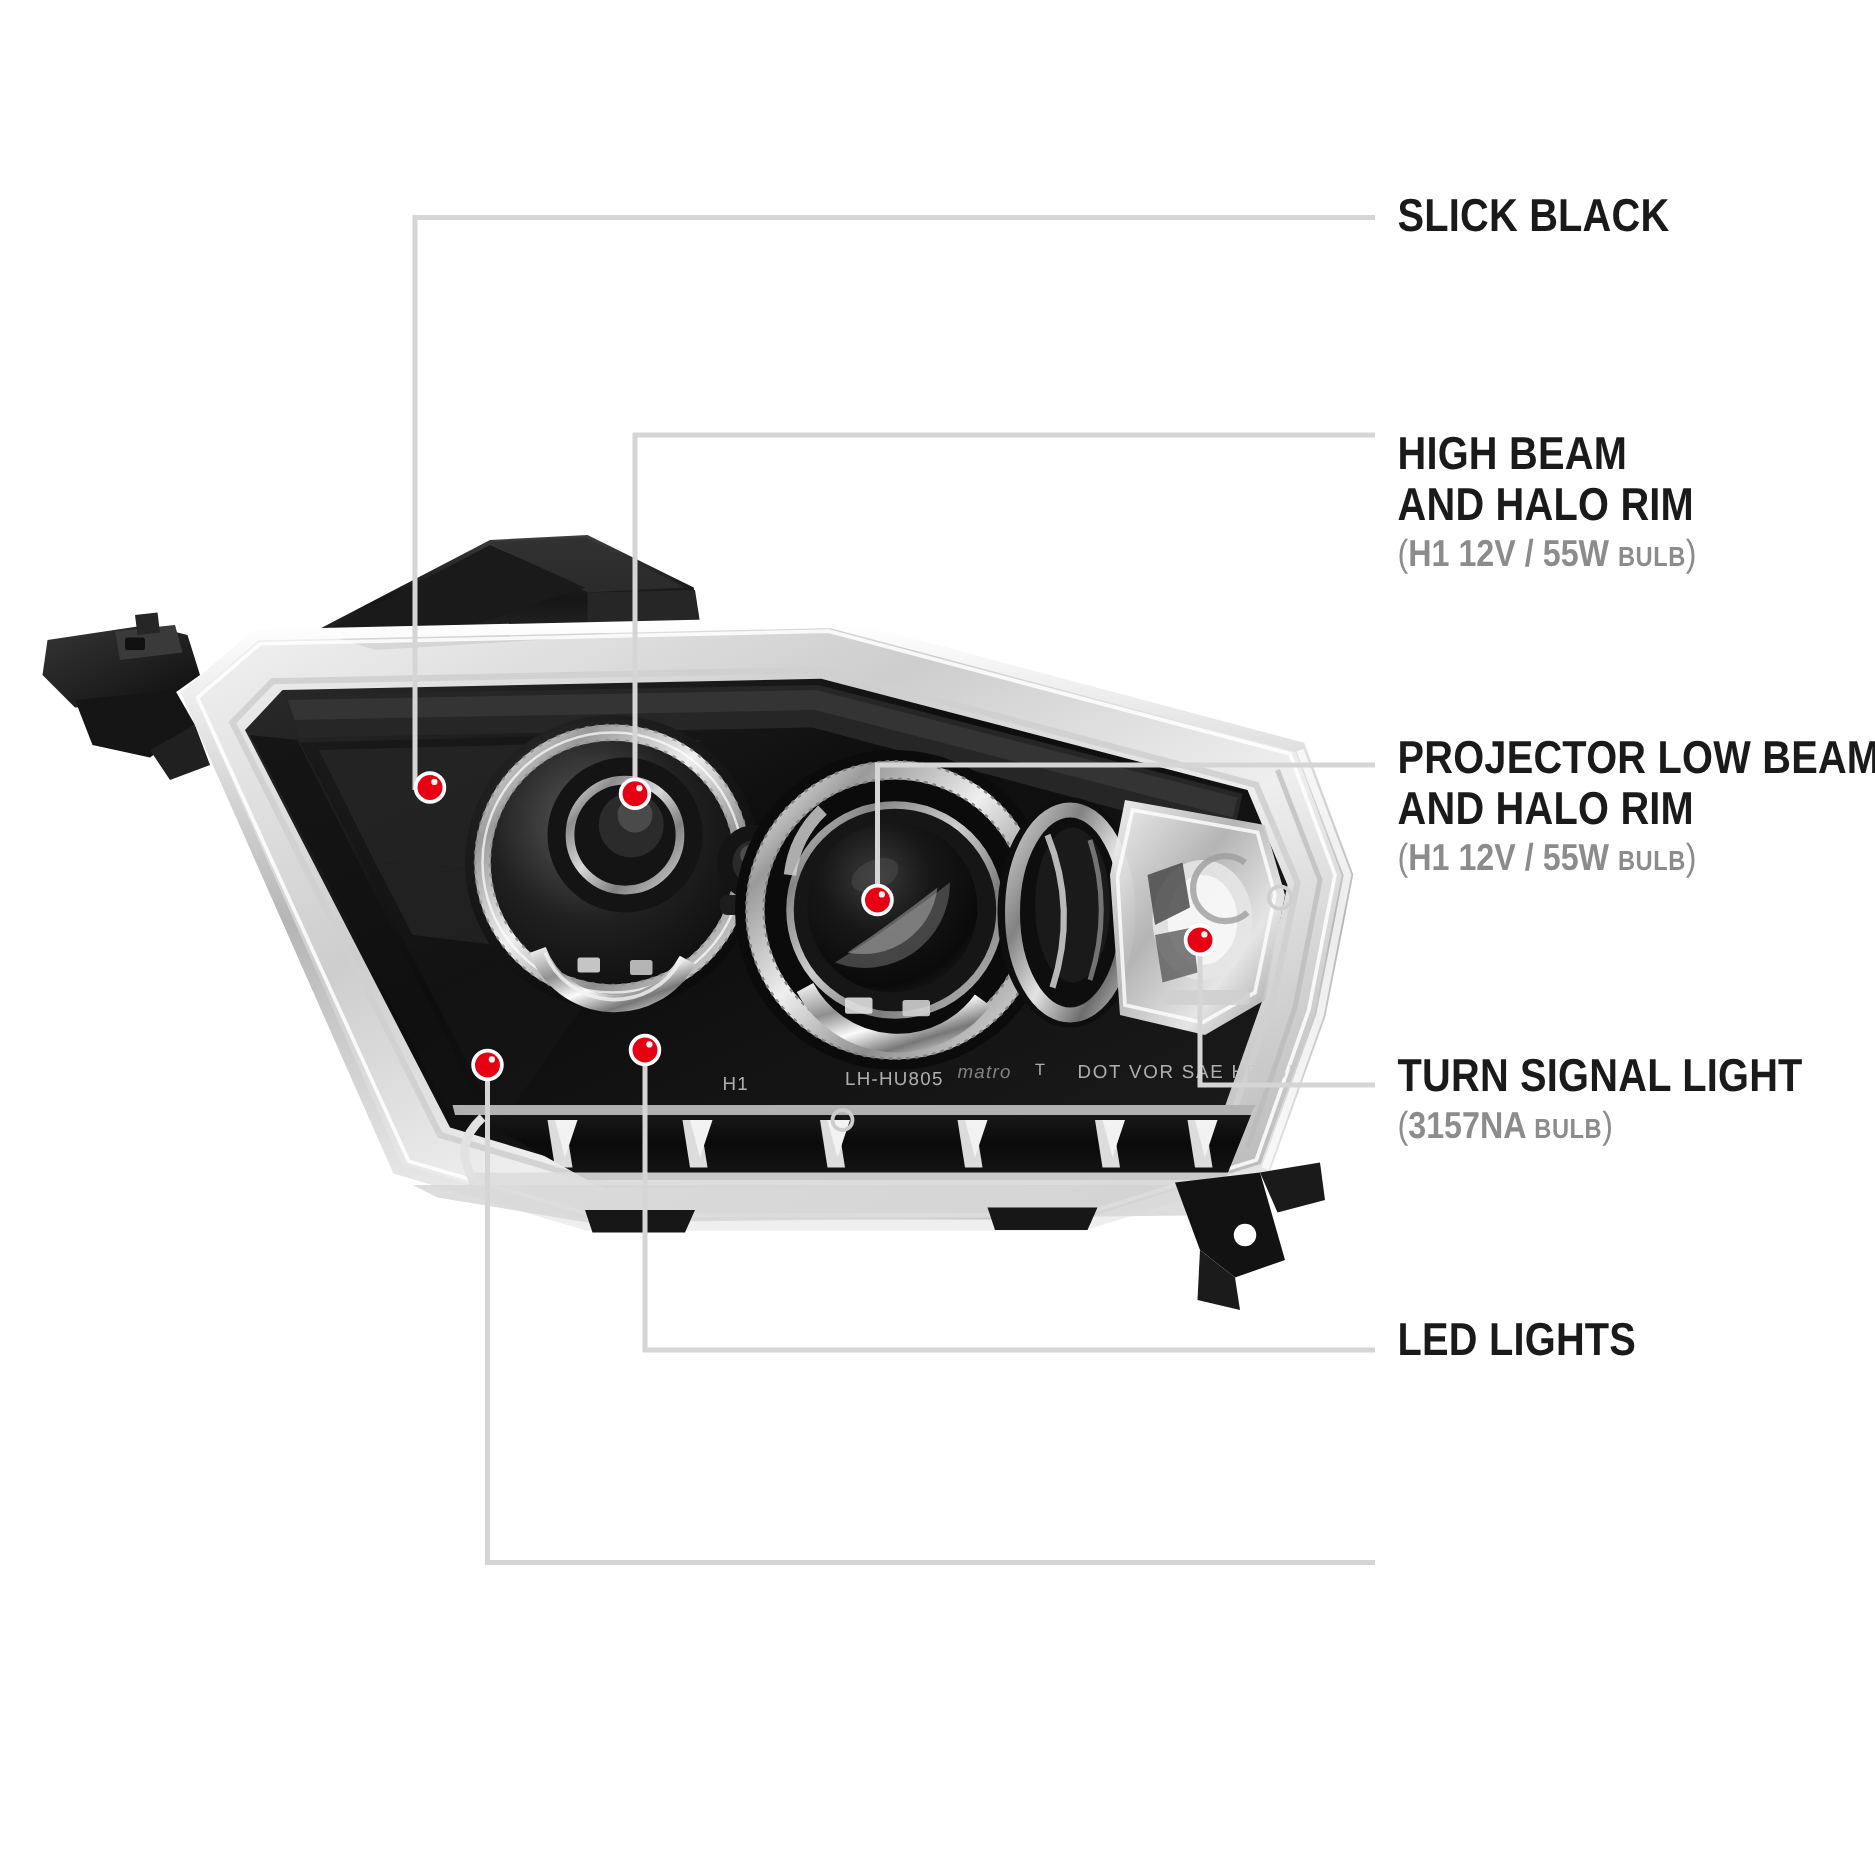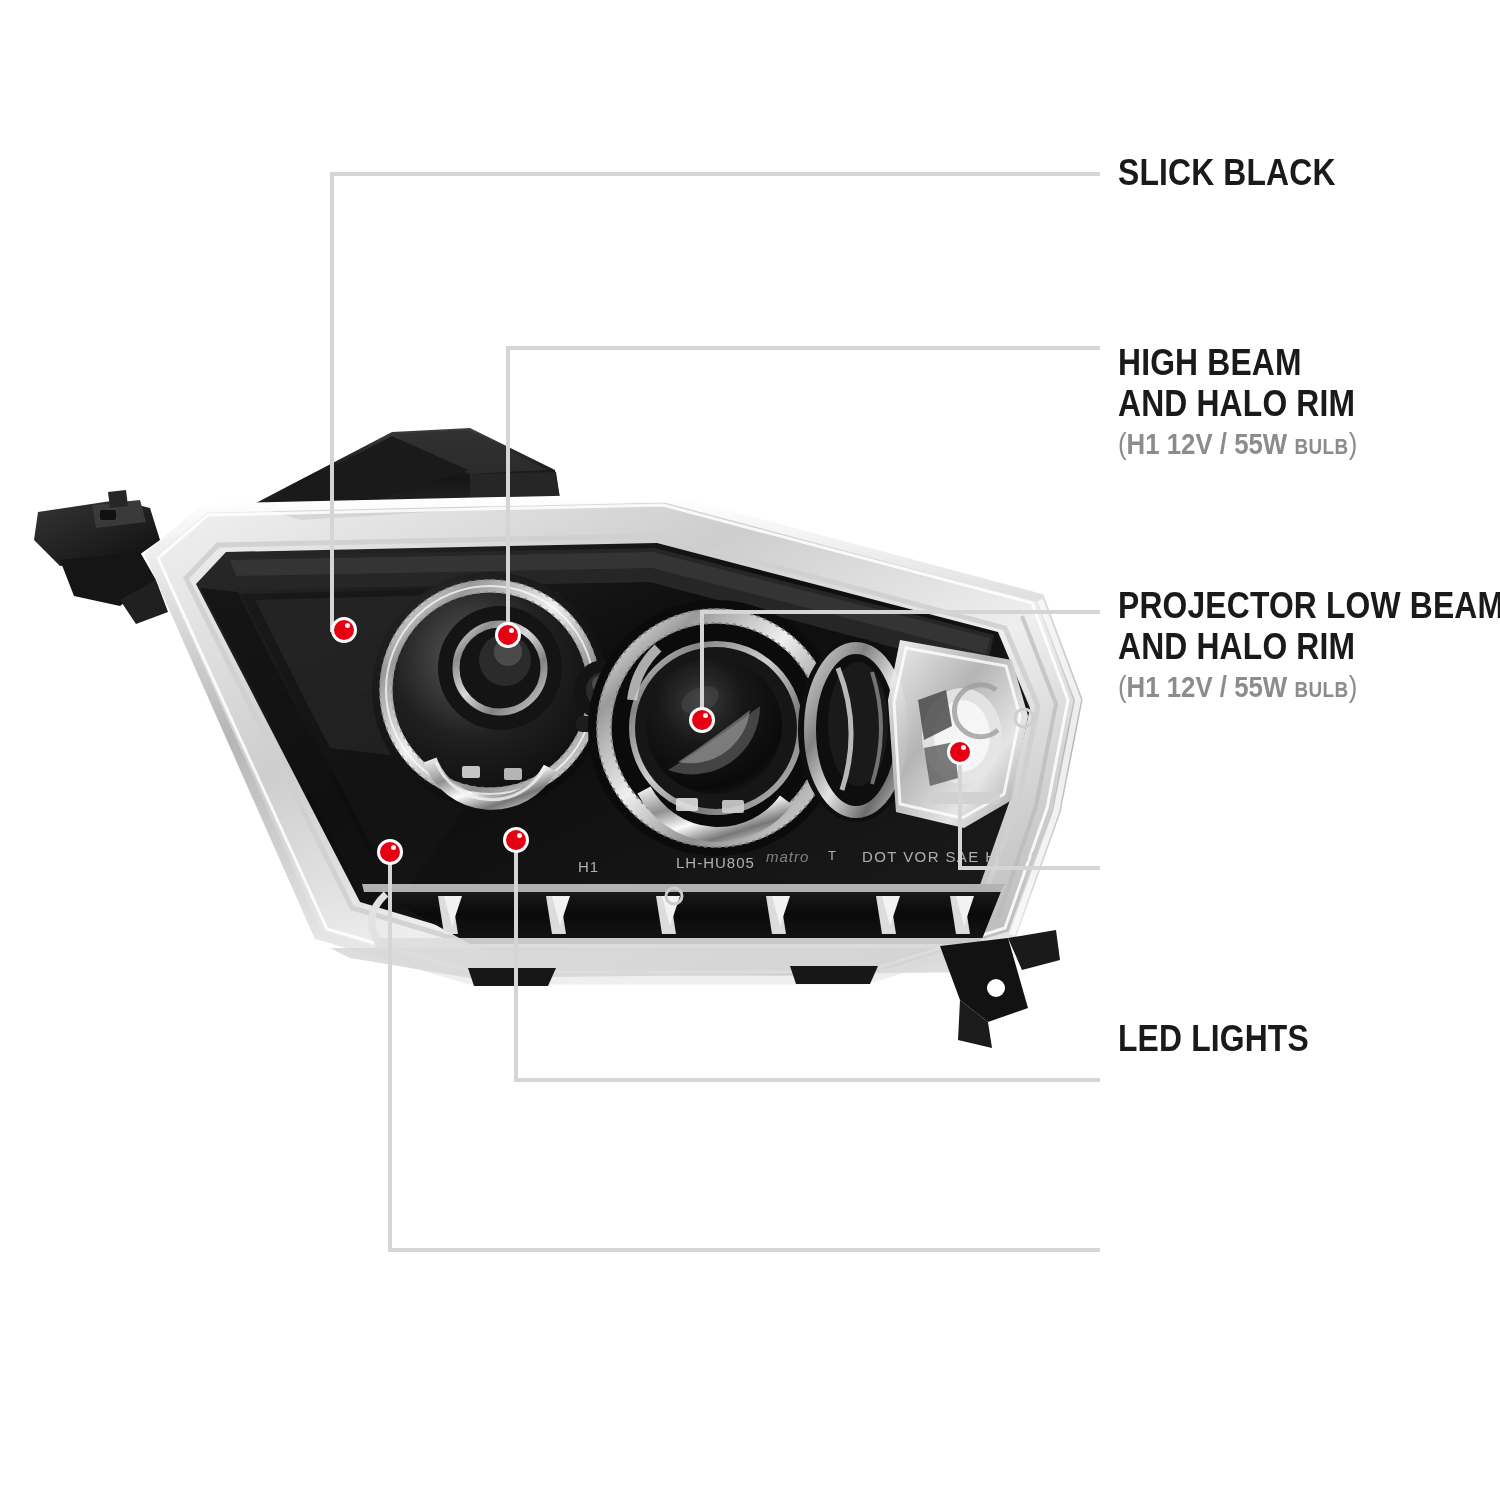--- a/index.html
+++ b/index.html
@@ -29,21 +29,21 @@
       white-space:nowrap;margin-top:3px;
       transform:scaleX(.86);transform-origin:left center;
   }
   .label .sub .small{font-size:22px;letter-spacing:.5px;}
   .label .sub .paren{font-weight:400;}
 
   #lbl-slick     {top:152px;}
   #lbl-high      {top:330px;margin-top:12px;}
   #lbl-projector {top:585px;}
   #lbl-turn      {top:840px;}
-  #lbl-led       {top:1018px;}
+  #lbl-led       {top:1051px;}
   #lbl-clear     {top:1219px;}
 
   
   .dot{position:absolute;width:26px;height:26px;margin-left:-13px;margin-top:-13px;
        border-radius:50%;background:#e60012;border:3px solid #ffffff;
        box-sizing:border-box;}
   .dot::after{content:"";position:absolute;right:4px;top:3px;width:5px;height:5px;
        border-radius:50%;background:#ffffff;opacity:.95;}
 </style>
 </head>
@@ -326,19 +326,23 @@
     <div class="title">AND HALO RIM</div>
     <div class="sub"><span class="paren">(</span><span>H1  12V / 55W</span> <span class="small">BULB</span><span class="paren">)</span></div>
   </div>
 
   <div class="label" id="lbl-projector">
     <div class="title">PROJECTOR LOW BEAM</div>
     <div class="title">AND HALO RIM</div>
     <div class="sub"><span class="paren">(</span><span>H1  12V / 55W</span> <span class="small">BULB</span><span class="paren">)</span></div>
   </div>
 
+  <div class="label" id="lbl-turn">
+    <div class="title">TURN SIGNAL LIGHT</div>
+    <div class="sub"><span class="paren">(</span><span>3157NA</span> <span class="small">BULB</span><span class="paren">)</span></div>
+  </div>
 
   <div class="label" id="lbl-led">
     <div class="title">LED LIGHTS</div>
   </div>
 
 
 </div>
 
 </body></html>

